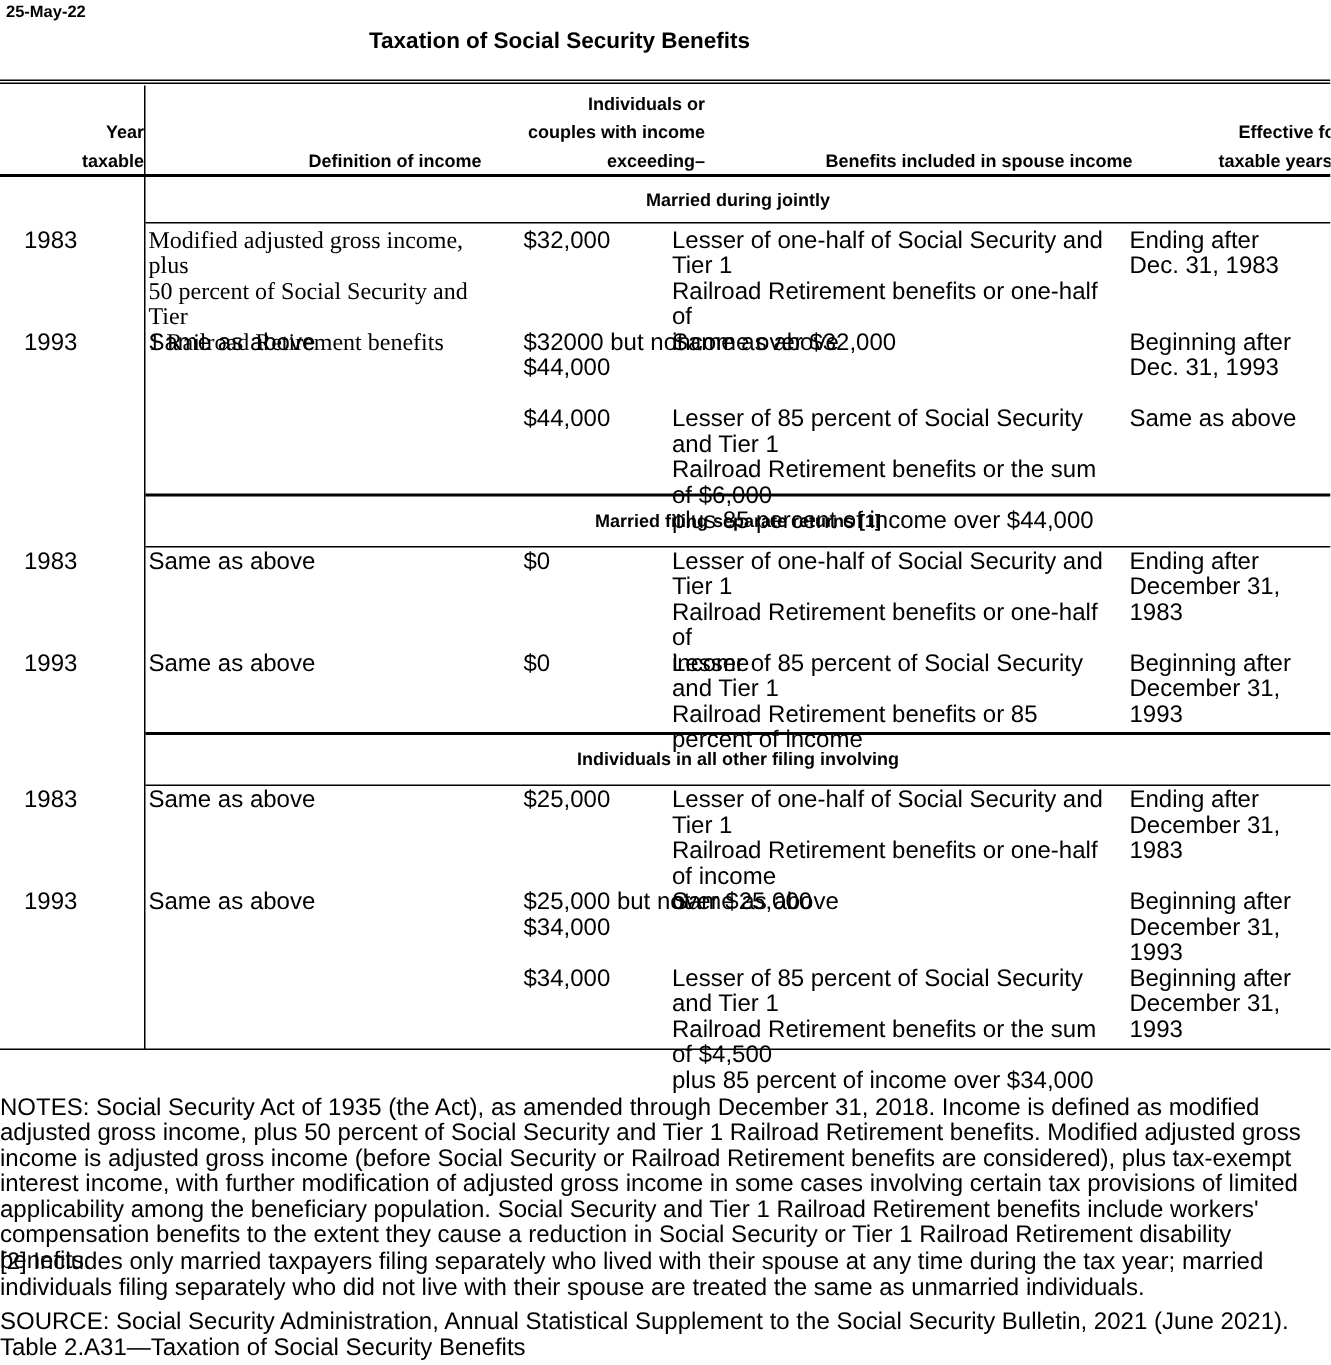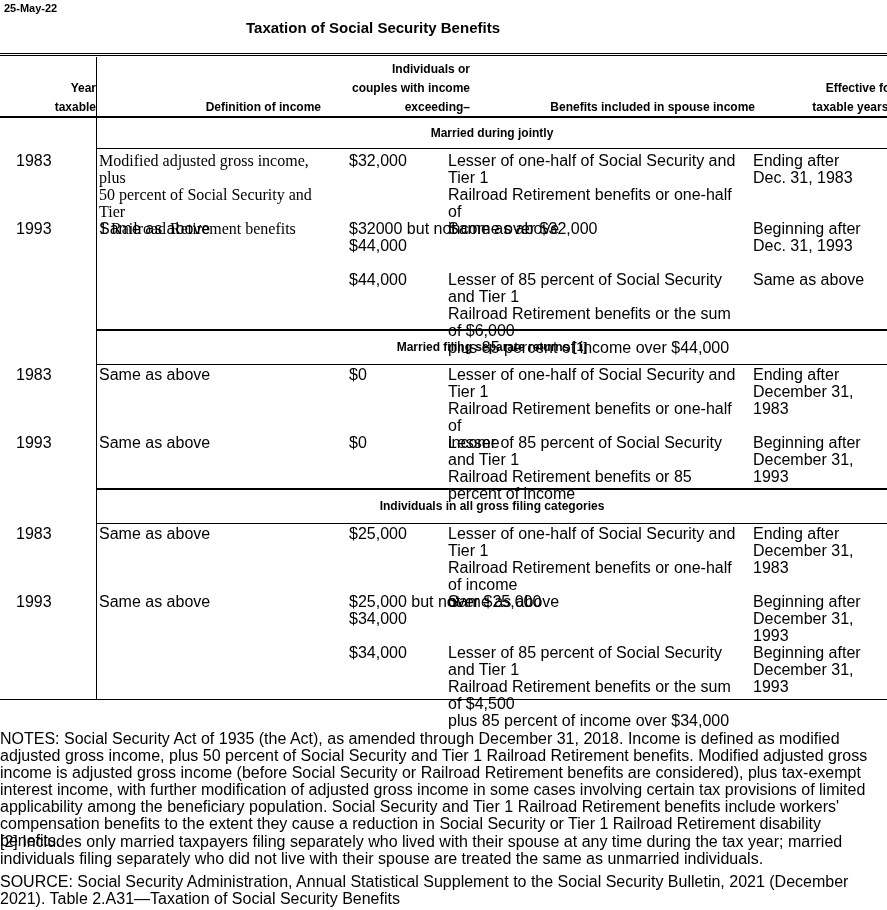--- a/index.html
+++ b/index.html
@@ -168,21 +168,21 @@
   <div class="cell c-inc" style="top:434px;">$0</div>
   <div class="cell c-ben" style="top:434px;">Lesser of 85 percent of Social Security and Tier 1
 Railroad Retirement benefits or 85
 percent of income</div>
   <div class="cell c-eff" style="top:434px;">Beginning after
 December 31, 1993</div>
 </div>
 
 <div class="rule-thick" style="left:97px; width:790px; top:488px;"></div>
 
-<div class="section-label" style="top:498px;">Individuals in all gross filing categories</div>
+<div class="section-label" style="top:498px;">Individuals in all other filing involving</div>
 <div class="rule-thin" style="left:97px; width:790px; top:523px;"></div>
 
 <div>
   <div class="cell c-year" style="top:525px;">1983</div>
   <div class="cell c-def" style="top:525px;">Same as above</div>
   <div class="cell c-inc" style="top:525px;">$25,000</div>
   <div class="cell c-ben" style="top:525px;">Lesser of one-half of Social Security and Tier 1
 Railroad Retirement benefits or one-half of income
 over $25,000</div>
   <div class="cell c-eff" style="top:525px;">Ending after
@@ -205,13 +205,13 @@
 Railroad Retirement benefits or the sum of $4,500
 plus 85 percent of income over $34,000</div>
   <div class="cell c-eff" style="top:644px;">Beginning after
 December 31, 1993</div>
 </div>
 
 <div class="rule-thin" style="left:0; width:887px; top:699px;"></div>
 
 <div class="notes" style="top:730px;">NOTES: Social Security Act of 1935 (the Act), as amended through December 31, 2018. Income is defined as modified adjusted gross income, plus 50 percent of Social Security and Tier 1 Railroad Retirement benefits. Modified adjusted gross income is adjusted gross income (before Social Security or Railroad Retirement benefits are considered), plus tax-exempt interest income, with further modification of adjusted gross income in some cases involving certain tax provisions of limited applicability among the beneficiary population. Social Security and Tier 1 Railroad Retirement benefits include workers' compensation benefits to the extent they cause a reduction in Social Security or Tier 1 Railroad Retirement disability benefits.</div>
 <div class="notes" style="top:833px;">[2] Includes only married taxpayers filing separately who lived with their spouse at any time during the tax year; married individuals filing separately who did not live with their spouse are treated the same as unmarried individuals.</div>
-<div class="notes" style="top:873px;">SOURCE: Social Security Administration, Annual Statistical Supplement to the Social Security Bulletin, 2021 (December 2021). Table 2.A31—Taxation of Social Security Benefits</div>
+<div class="notes" style="top:873px;">SOURCE: Social Security Administration, Annual Statistical Supplement to the Social Security Bulletin, 2021 (June 2021). Table 2.A31—Taxation of Social Security Benefits</div>
 
 </body></html>

